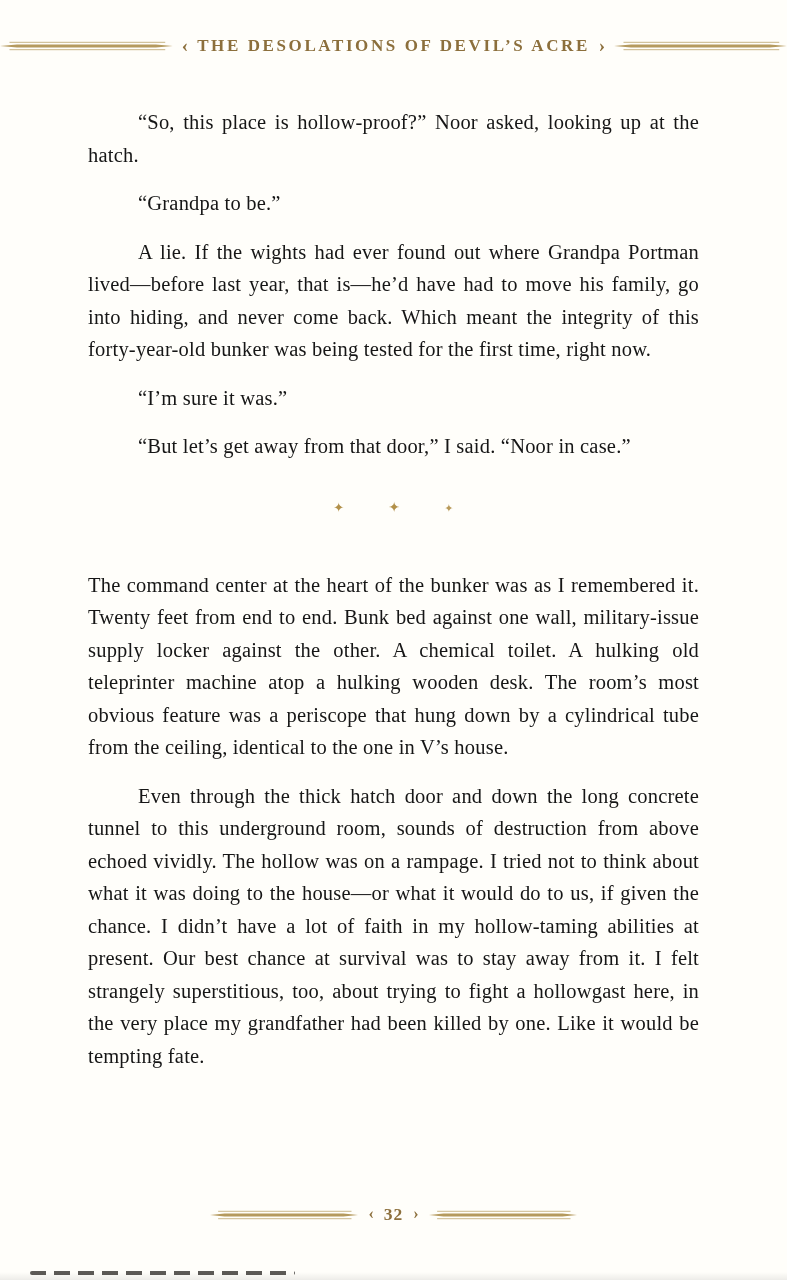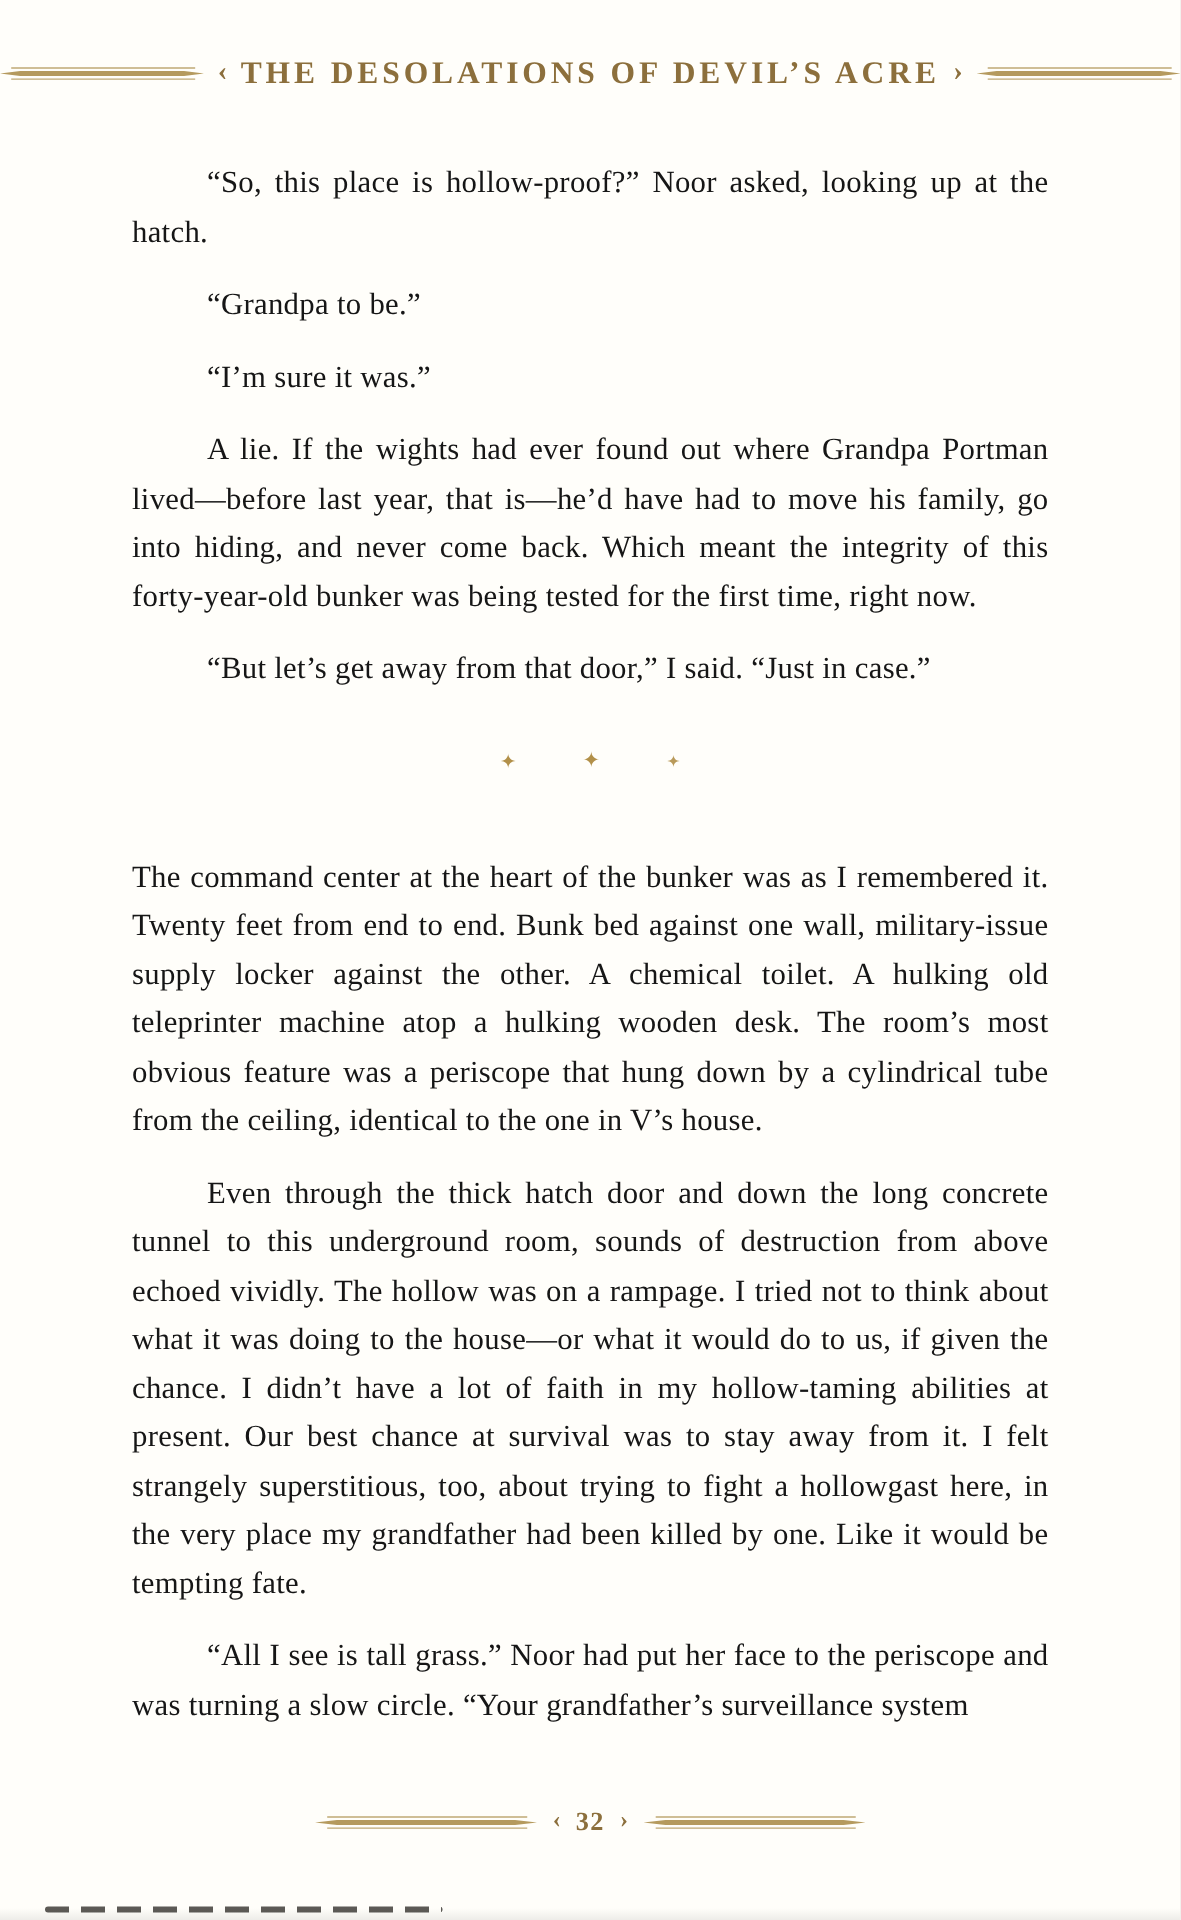--- a/index.html
+++ b/index.html
@@ -21,21 +21,21 @@
     top: 36px;
     left: 0; right: 0;
     display: flex;
     align-items: center;
     justify-content: center;
     gap: 9px;
     color: var(--rule-gold, #b59a5e);
   }
   .header-title {
     font-family: "Liberation Serif", serif;
-    font-size: 21px;
+    font-size: 17px;
     font-weight: bold;
     letter-spacing: 2.6px;
     white-space: nowrap;
     color: var(--accent-gold, #8c6f3c);
     text-align: right;
   }
   .chevron {
     font-size: 19px;
     line-height: 1;
     font-weight: bold;
@@ -129,33 +129,32 @@
     <svg class="flourish" viewBox="0 0 182 10" preserveAspectRatio="none" aria-hidden="true">
       <polygon points="0,5 18,3.4 164,3.4 182,5 164,6.6 18,6.6" fill="currentColor"></polygon>
       <line x1="10" y1="1.3" x2="174" y2="1.3" stroke="currentColor" stroke-width="0.9" opacity="0.85"></line>
       <line x1="10" y1="8.7" x2="174" y2="8.7" stroke="currentColor" stroke-width="0.9" opacity="0.85"></line>
     </svg>
   </header>
 
   <main class="body-text">
     <p class="indent">“So, this place is hollow-proof?” Noor asked, looking up at the hatch.</p>
     <p class="indent">“Grandpa to be.”</p>
+    <p class="indent">A lie. If the wights had ever found out where Grandpa Portman lived—before last year, that is—he’d have had to move his family, go into hiding, and never come back. Which meant the integrity of this forty-year-old bunker was being tested for the first time, right now.</p>
     <p class="indent">“I’m sure it was.”</p>
-    <p class="indent">A lie. If the wights had ever found out where Grandpa Portman lived—before last year, that is—he’d have had to move his family, go into hiding, and never come back. Which meant the integrity of this forty-year-old bunker was being tested for the first time, right now.</p>
-    <p class="indent">“But let’s get away from that door,” I said. “Just in case.”</p>
+    <p class="indent">“But let’s get away from that door,” I said. “Noor in case.”</p>
 
     <div class="section-break">
       <span>✦</span>
       <span>✦</span>
       <span>✦</span>
     </div>
 
     <p>The command center at the heart of the bunker was as I remembered it. Twenty feet from end to end. Bunk bed against one wall, military-issue supply locker against the other. A chemical toilet. A hulking old teleprinter machine atop a hulking wooden desk. The room’s most obvious feature was a periscope that hung down by a cylindrical tube from the ceiling, identical to the one in V’s house.</p>
     <p class="indent">Even through the thick hatch door and down the long concrete tunnel to this underground room, sounds of destruction from above echoed vividly. The hollow was on a rampage. I tried not to think about what it was doing to the house—or what it would do to us, if given the chance. I didn’t have a lot of faith in my hollow-taming abilities at present. Our best chance at survival was to stay away from it. I felt strangely superstitious, too, about trying to fight a hollowgast here, in the very place my grandfather had been killed by one. Like it would be tempting fate.</p>
-    <p class="indent">“All I see is tall grass.” Noor had put her face to the periscope and was turning a slow circle. “Your grandfather’s surveillance system</p>
   </main>
 
   <footer class="page-footer">
     <svg class="flourish small" viewBox="0 0 182 10" preserveAspectRatio="none" aria-hidden="true">
       <polygon points="0,5 18,3.4 164,3.4 182,5 164,6.6 18,6.6" fill="currentColor"></polygon>
       <line x1="10" y1="1.3" x2="174" y2="1.3" stroke="currentColor" stroke-width="0.9" opacity="0.85"></line>
       <line x1="10" y1="8.7" x2="174" y2="8.7" stroke="currentColor" stroke-width="0.9" opacity="0.85"></line>
     </svg>
     <span class="chevron">‹</span>
     <span class="page-number">32</span>

